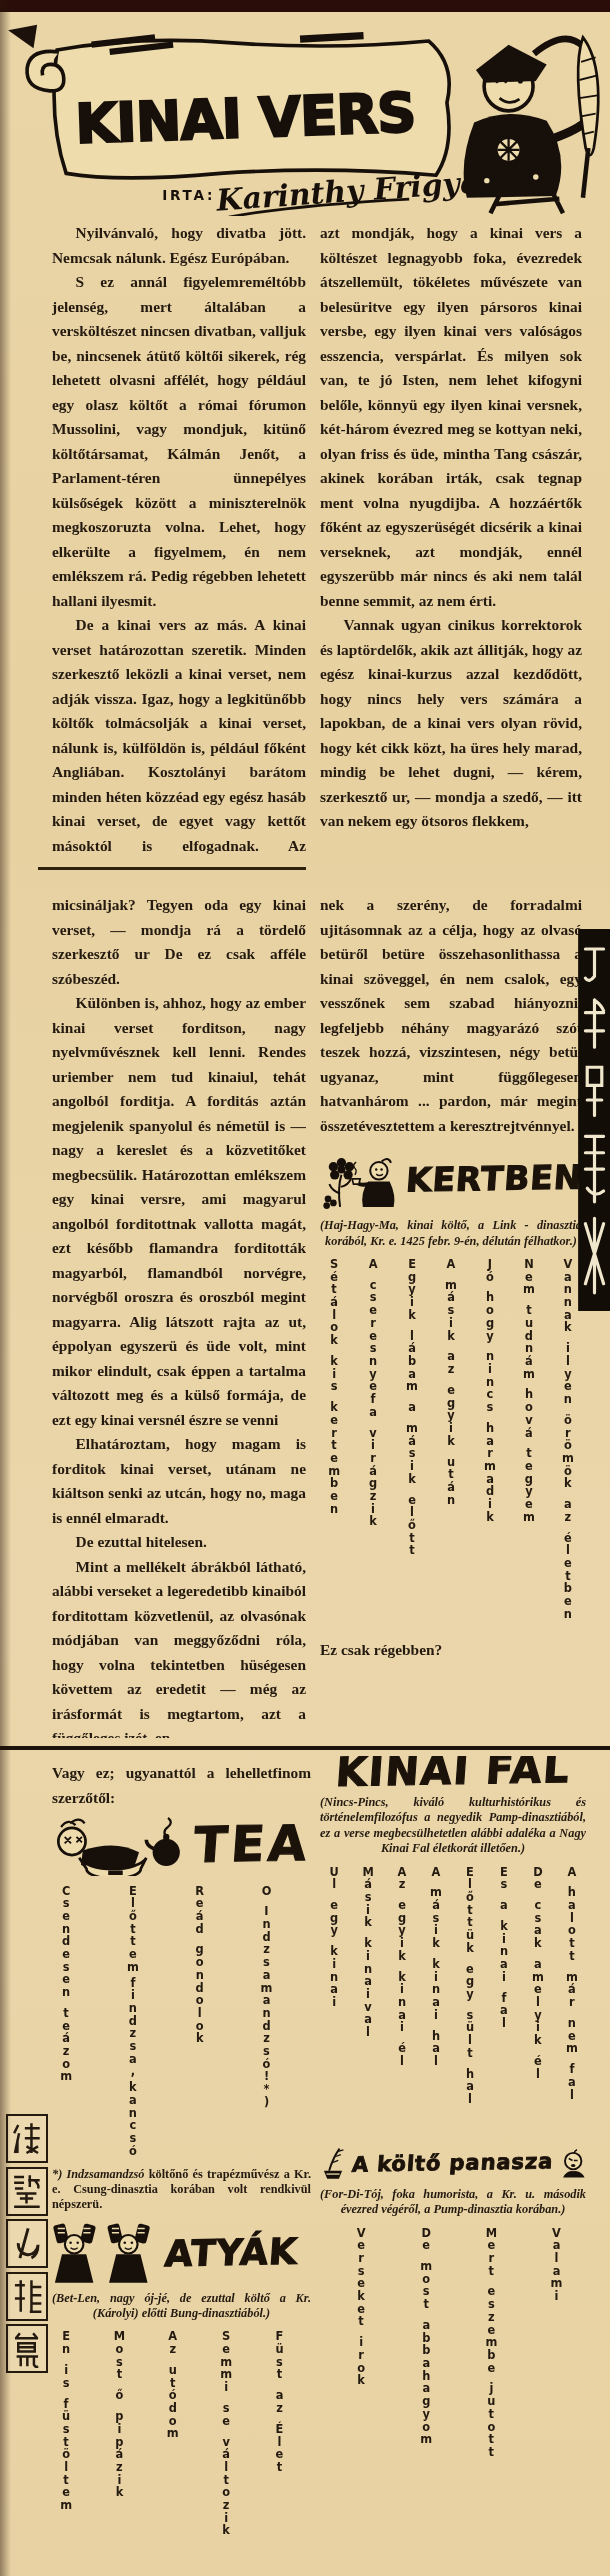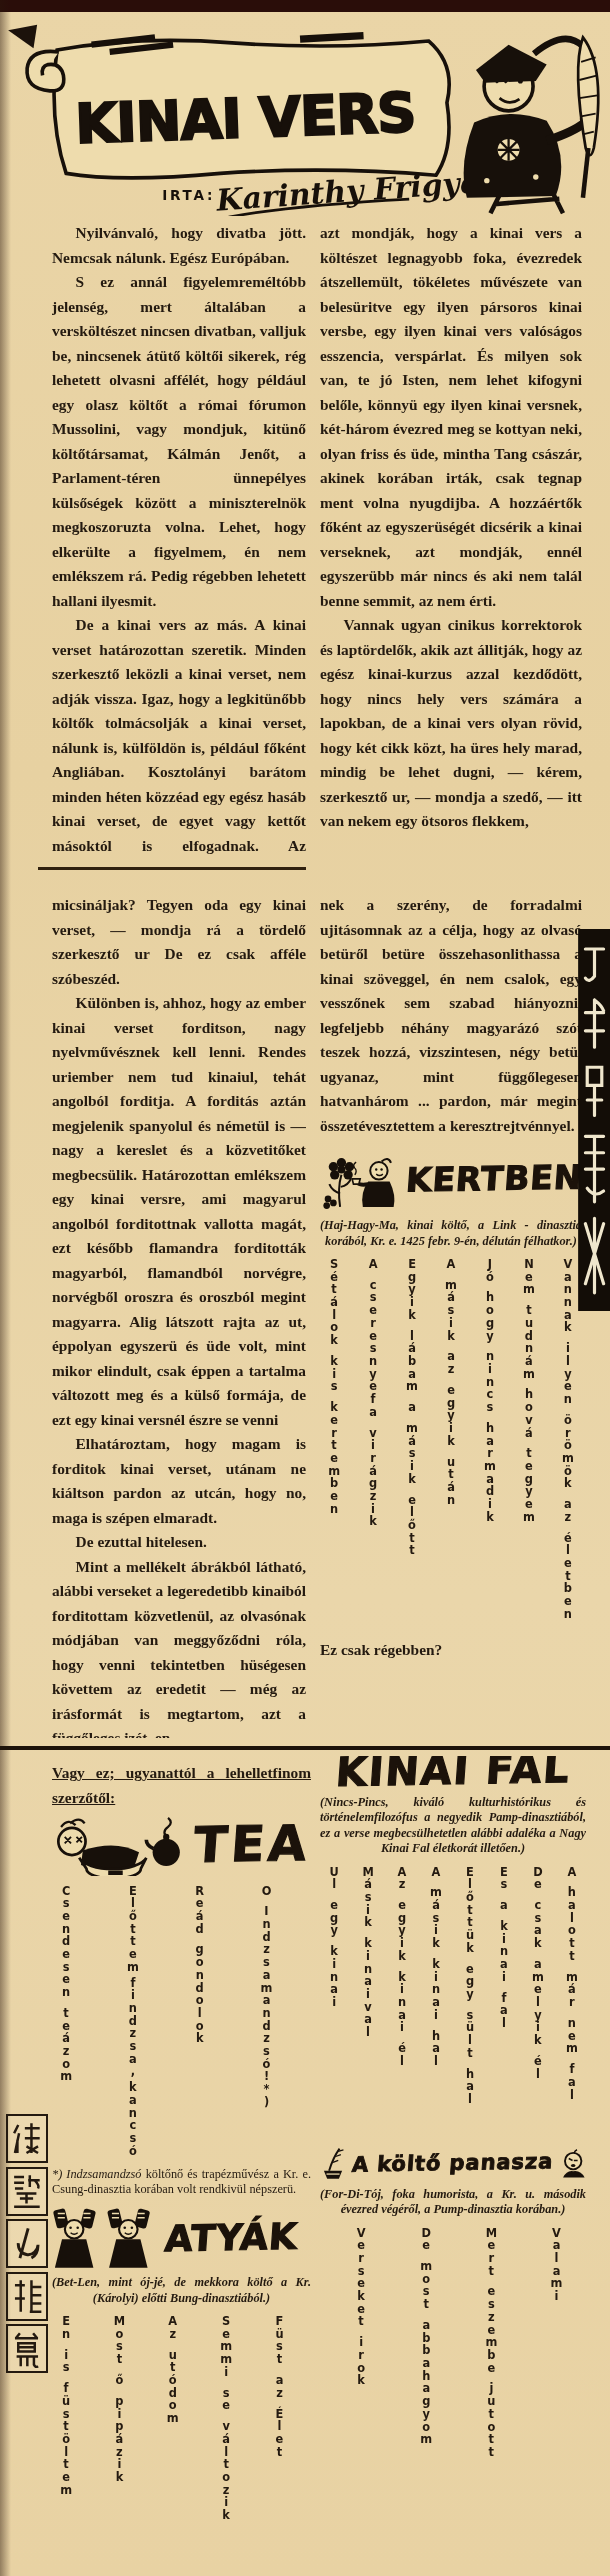--- a/index.html
+++ b/index.html
@@ -16,41 +16,41 @@
   .colL1{left:52px;top:221px;width:254px;height:636px;}
   .colR1{left:320px;top:221px;width:262px;height:636px;}
   .colL2{left:52px;top:893px;width:254px;height:845px;}
   .colR2{left:320px;top:893px;width:262px;height:845px;}
   .colL3{left:52px;top:1761px;width:259px;height:815px;}
   .colR3{left:320px;top:1756px;width:266px;height:820px;}
   .hr-left{position:absolute;left:38px;top:867px;width:268px;height:2.7px;background:#30210f;}
   .hr-full{position:absolute;left:0;top:1746px;width:611px;height:3.6px;background:#1d130a;}
   .caption{font-size:12.3px;line-height:15.4px;font-style:italic;font-weight:700;
     text-align:justify;text-align-last:center;text-indent:0;margin:3.6px 0 5.5px 0;}
-  .footnote{font-size:12.3px;line-height:15.4px;font-weight:400;text-align:justify;margin:9px 0 7.3px 0;}
+  .footnote{font-size:12.3px;line-height:15.4px;font-weight:700;text-align:justify;margin:9px 0 7.3px 0;}
   .fn-name{font-style:italic;}
   .brush-title{font-family:"DejaVu Sans",sans-serif;font-weight:700;color:#1b120a;
     transform:skewX(-5deg) rotate(-1deg);display:inline-block;letter-spacing:0.9px;
     -webkit-text-stroke:1.2px #1b120a;white-space:nowrap;}
   .t-kertben{font-size:33px;}
   .t-tea{font-size:49px;letter-spacing:3.6px;}
   .t-atyak{font-size:36px;}
   .t-kinaifal{font-size:40px;letter-spacing:1.8px;}
   .t-panasz{font-size:21px;-webkit-text-stroke:0.9px #1b120a;}
   .art-row{display:flex;align-items:center;gap:5.5px;margin:5.5px 0 1.8px 0;text-indent:0;}
   .art-row.center{justify-content:center;}
   .title-center{text-align:center;text-indent:0;margin:1.8px 0 3.6px 0;}
   .poem{display:flex;justify-content:space-between;padding:0 7.3px;margin-top:9px;overflow:hidden;}
   .vcol{display:flex;flex-direction:column;align-items:center;min-width:13.6px;
     font-family:"DejaVu Sans",sans-serif;font-weight:700;font-size:11.4px;color:#241a10;}
   .vcol div{height:12.7px;line-height:12.7px;text-indent:0;}
   .vcol div.gap{height:8.2px;}
   .after-line{margin-top:12.7px;text-indent:0;}
   .closing{font-size:14.5px;line-height:23px;margin-top:5.5px;}
-  .lead{margin-bottom:1.8px;text-decoration:underline;}
+  .lead{margin-bottom:1.8px;}
   .seal-col{position:absolute;left:5.5px;top:2114px;width:44px;display:flex;flex-direction:column;gap:3.6px;}
   .seal{width:38px;height:45px;border:2.7px solid #241a10;display:flex;align-items:center;justify-content:center;background:rgba(255,250,230,.15);}
   .calli{position:absolute;left:578px;top:929px;}
 </style>
 </head>
 <body>
 
 <div class="page">
   <div class="top-bar"></div>
   <div class="edge-left"></div>
@@ -98,23 +98,23 @@
   <div class="col colR1">
     <p class="no-indent">azt mondják, hogy a kinai vers a költészet legnagyobb foka, évezredek átszellemült, tökéletes művészete van belesüritve egy ilyen pársoros kinai versbe, egy ilyen kinai vers valóságos esszencia, verspárlat. És milyen sok van, te jó Isten, nem lehet kifogyni belőle, könnyü egy ilyen kinai versnek, két-három évezred meg se kottyan neki, olyan friss és üde, mintha Tang császár, akinek korában irták, csak tegnap ment volna nyugdijba. A hozzáértők főként az egyszerüségét dicsérik a kinai verseknek, azt mondják, ennél egyszerübb már nincs és aki nem talál benne semmit, az nem érti.</p>
     <p>Vannak ugyan cinikus korrektorok és laptördelők, akik azt állitják, hogy az egész kinai-kurzus azzal kezdődött, hogy nincs hely vers számára a lapokban, de a kinai vers olyan rövid, hogy két cikk közt, ha üres hely marad, mindig be lehet dugni, — kérem, szerkesztő ur, — mondja a szedő, — itt van nekem egy ötsoros flekkem,</p>
   </div>
 
   <div class="hr-left"></div>
 
   <div class="col colL2">
     <p class="no-indent">micsináljak? Tegyen oda egy kinai verset, — mondja rá a tördelő szerkesztő ur  De ez csak afféle szóbeszéd.</p>
     <p>Különben is, ahhoz, hogy az ember kinai verset forditson, nagy nyelvművésznek kell lenni. Rendes uriember nem tud kinaiul, tehát angolból forditja. A forditás aztán megjelenik spanyolul és németül is — nagy a kereslet és a közvetitőket megbecsülik. Határozottan emlékszem egy kinai versre, ami magyarul angolból forditottnak vallotta magát, ezt később flamandra forditották magyarból, flamandból norvégre, norvégből oroszra és oroszból megint magyarra. Alig látszott rajta az ut, éppolyan egyszerü és üde volt, mint mikor elindult, csak éppen a tartalma változott meg és a külső formája, de ezt egy kinai versnél észre se venni</p>
-    <p>Elhatároztam, hogy magam is forditok kinai verset, utánam ne kiáltson pardon az utcán, hogy no, maga is szépen elmaradt.</p>
+    <p>Elhatároztam, hogy magam is forditok kinai verset, utánam ne kiáltson senki az utcán, hogy no, maga is ennél elmaradt.</p>
     <p>De ezuttal hitelesen.</p>
-    <p>Mint a mellékelt ábrákból látható, alábbi verseket a legeredetibb kinaiból forditottam közvetlenül, az olvasónak módjában van meggyőződni róla, hogy venni tekintetben hüségesen követtem az eredetit — még az irásformát is megtartom, azt a függőleges izét, en-</p>
+    <p>Mint a mellékelt ábrákból látható, alábbi verseket a legeredetibb kinaiból forditottam közvetlenül, az olvasónak módjában van meggyőződni róla, hogy volna tekintetben hüségesen követtem az eredetit — még az irásformát is megtartom, azt a függőleges izét, en-</p>
   </div>
 
   <div class="col colR2">
     <p class="no-indent">nek a szerény, de forradalmi ujitásomnak az a célja, hogy az olvasó betüről betüre összehasonlithassa a kinai szöveggel, én nem csalok, egy vesszőnek sem szabad hiányozni, legfeljebb néhány magyarázó szót teszek hozzá, vizszintesen, négy betü, ugyanaz, mint függőlegesen hatvanhárom ... pardon, már megint összetévesztettem a keresztrejtvénnyel.</p>
     <div class="art-row">
       <svg width="91" height="71" viewBox="0 0 120 90">
         <path d="M30 86 Q26 58 32 38" stroke="#17100a" stroke-width="3" fill="none"></path>
         <path d="M30 66 Q18 62 14 52 M31 56 Q42 54 46 44" stroke="#17100a" stroke-width="3" fill="none"></path>
         <g fill="#17100a">
           <circle cx="32" cy="20" r="7"></circle>
@@ -442,21 +442,21 @@
           <path d="M8 12 h10 M8 18 h10 M44 12 h10 M44 18 h10" stroke="#eedcad" stroke-width="2"></path>
           <circle cx="31" cy="34" r="13" fill="#eedcad" stroke="#17100a" stroke-width="3"></circle>
           <circle cx="26" cy="32" r="1.8" fill="#17100a"></circle>
             <circle cx="36" cy="32" r="1.8" fill="#17100a"></circle>
           <path d="M26 39 q5 4 10 0" stroke="#17100a" stroke-width="2" fill="none"></path>
           <path d="M14 48 L48 48 L58 88 L4 88 Z" fill="#17100a"></path>
         </g>
       </svg>
       <span class="brush-title t-atyak">ATYÁK</span>
     </div>
-    <div class="caption">(Bet-Len, mint ój-jé, de mekkora költő a Kr. (Károlyi) előtti Bung-dinasztiából.)</div>
+    <div class="caption">(Bet-Len, nagy ój-jé, de ezuttal költő a Kr. (Károlyi) előtti Bung-dinasztiából.)</div>
     <div class="poem" style="height:218px;width:227px">
         <div class="vcol">
           <div>É</div>
           <div>n</div>
           <div class="gap"></div>
           <div>i</div>
           <div>s</div>
           <div class="gap"></div>
           <div>f</div>
           <div>ü</div>

